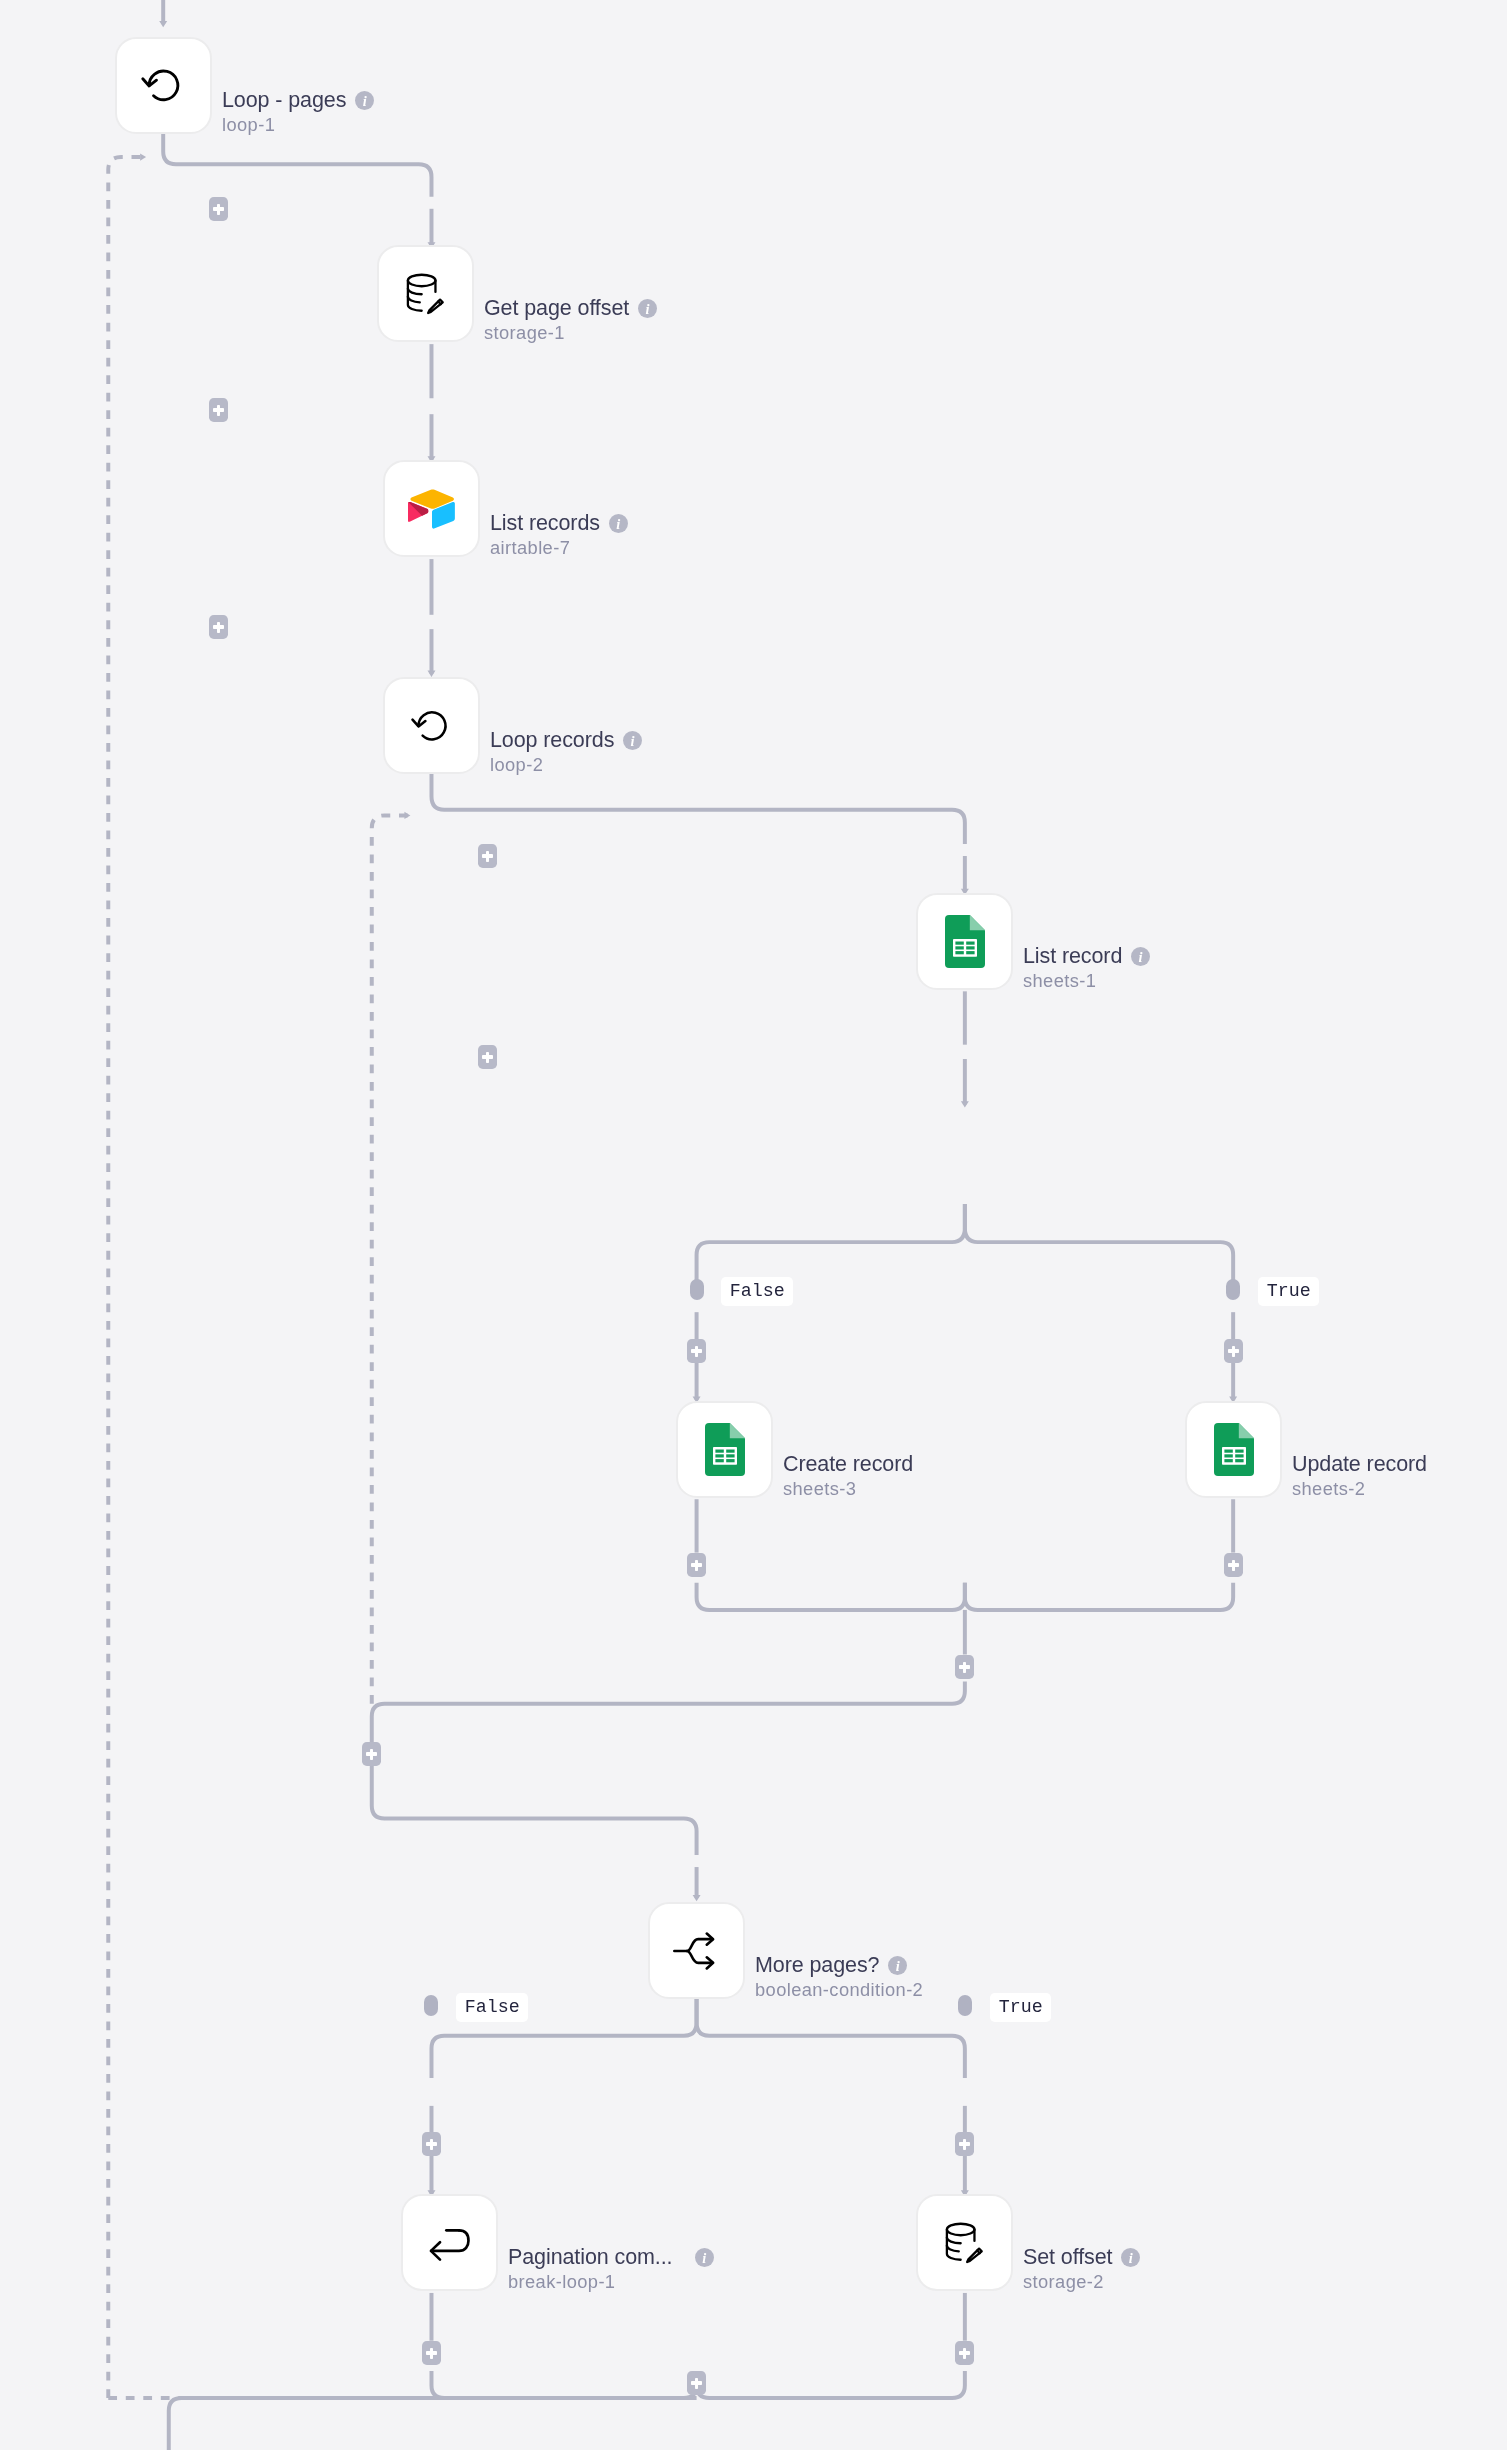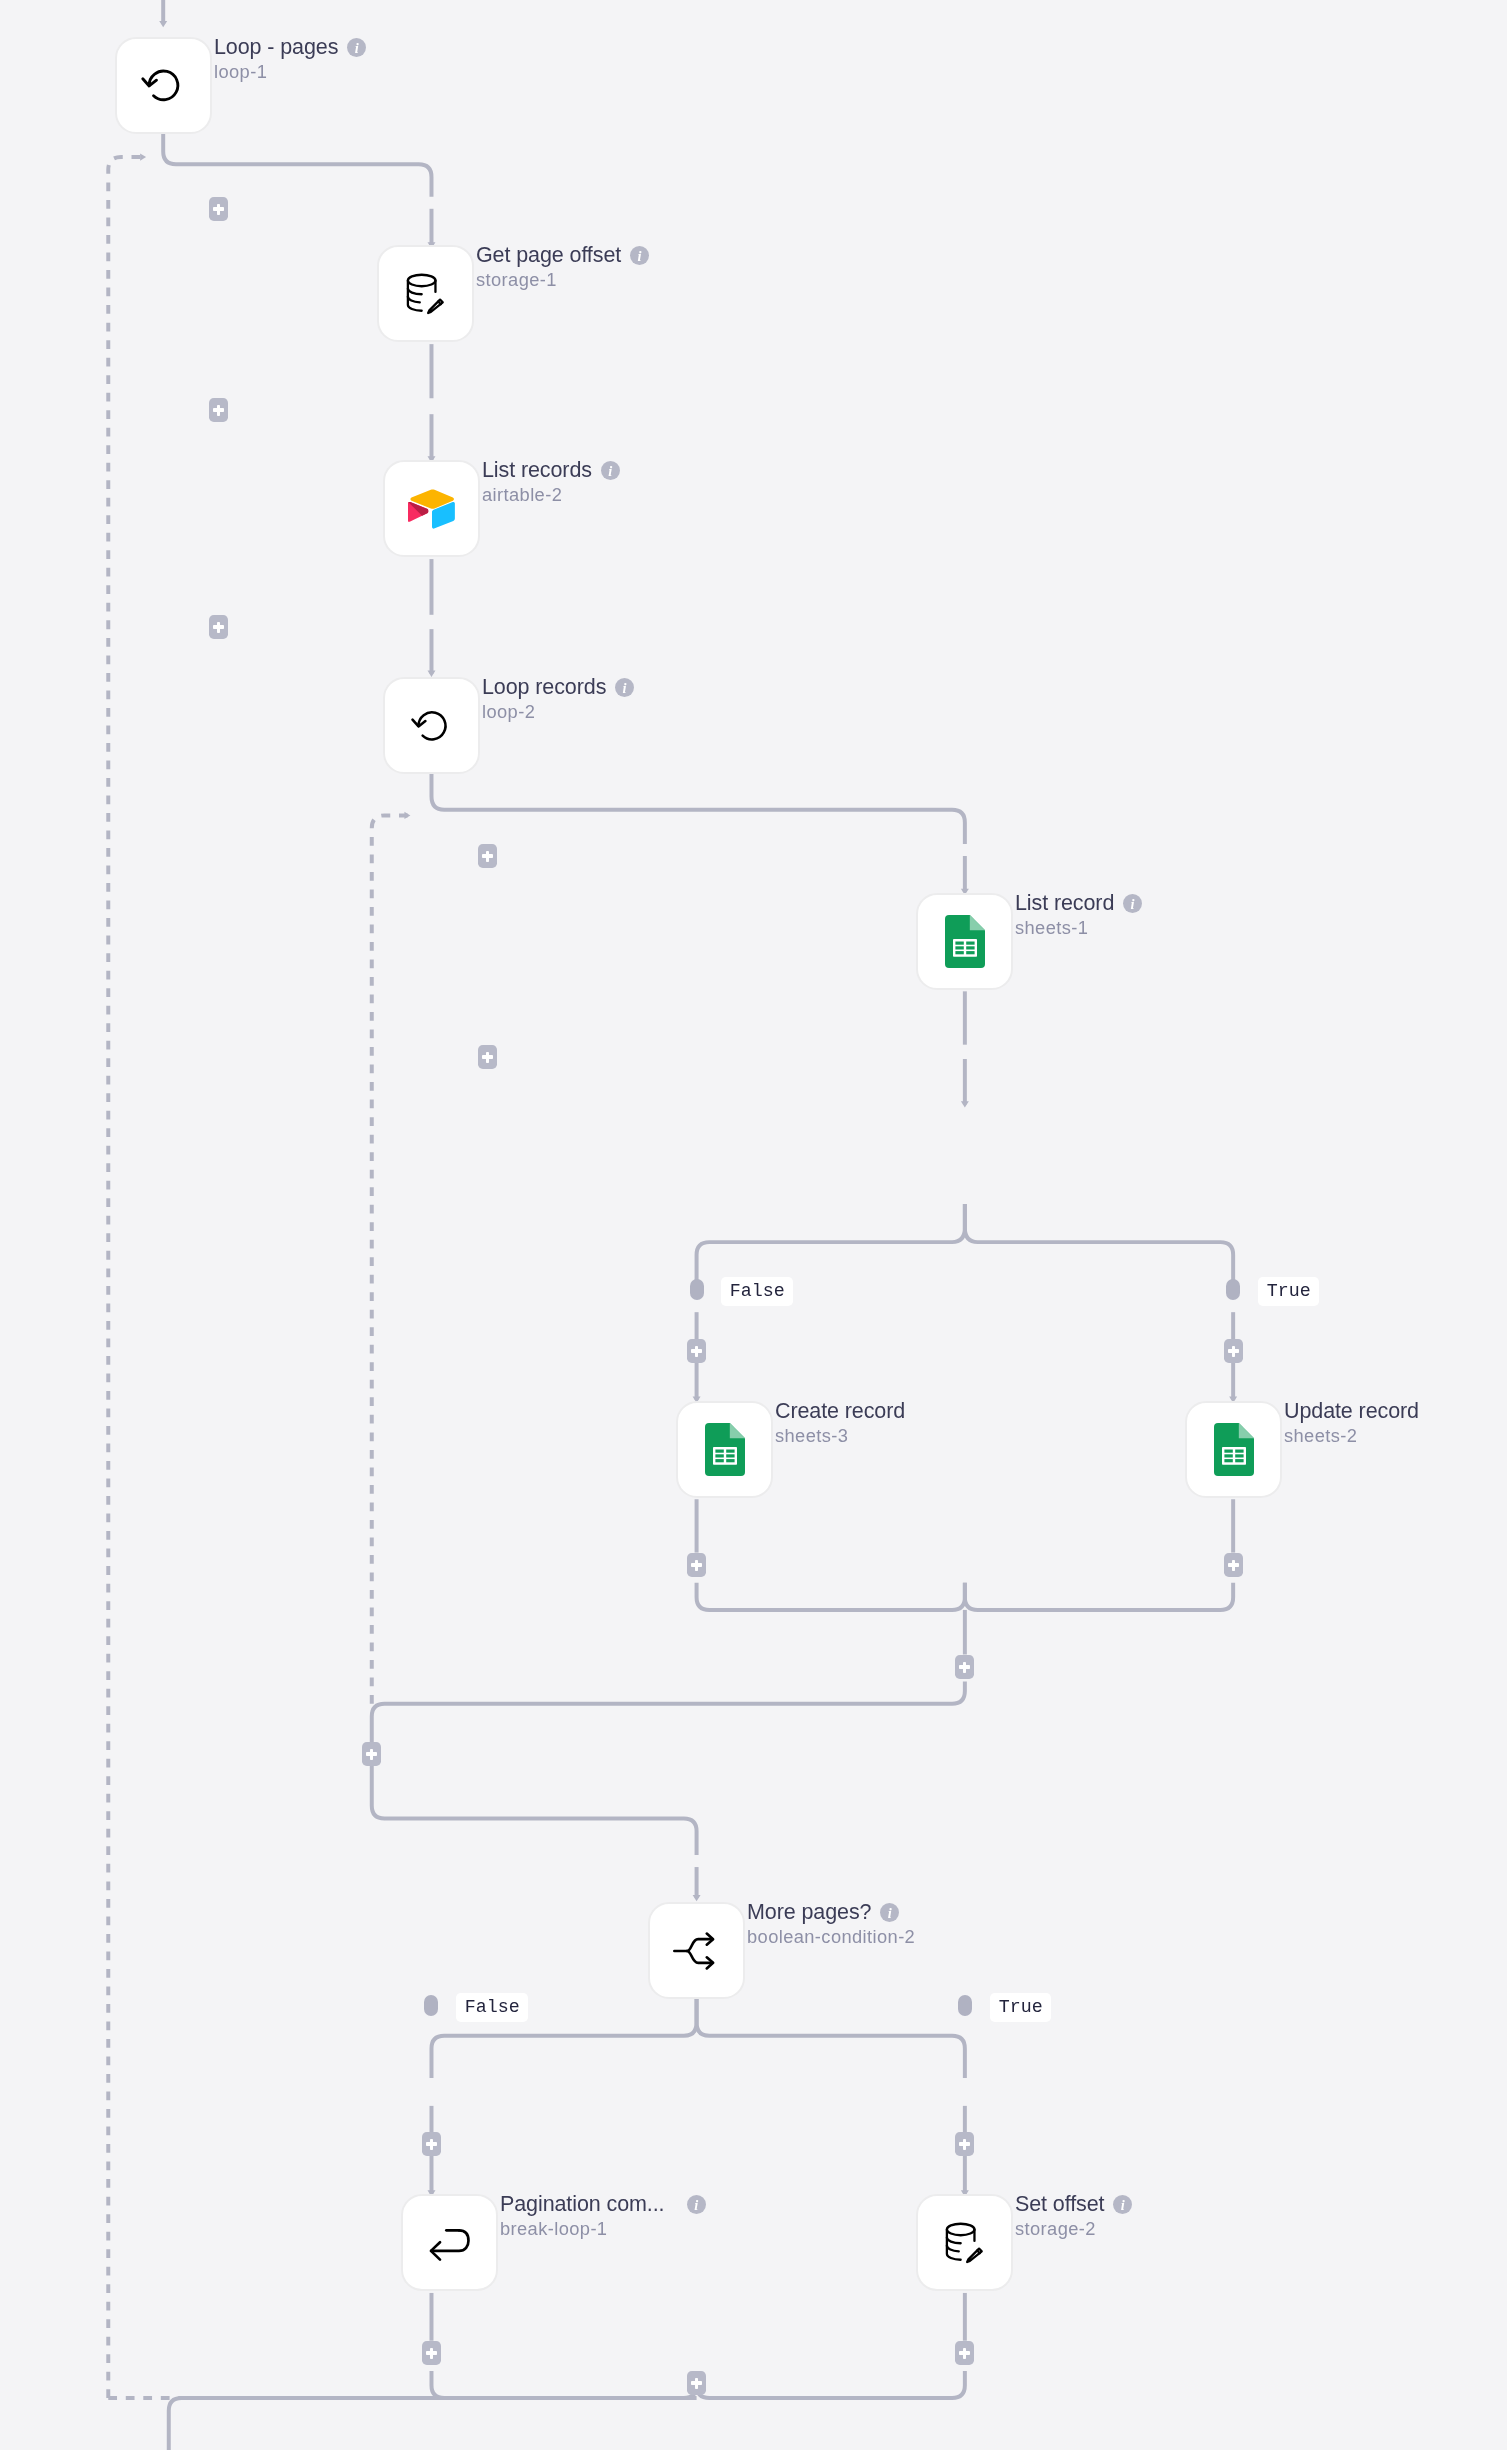--- a/index.html
+++ b/index.html
@@ -24,22 +24,22 @@
     top: 0;
     width: 1507px;
     height: 2450px;
     pointer-events: none;
   }
 
   
   .node {
     position: absolute;
     display: flex;
-    align-items: flex-start;
-    gap: 2px;
+    align-items: flex-end;
+    gap: 10px;
   }
   .node-box {
     width: 97px;
     height: 97px;
     border-radius: 21px;
     background: #ffffff;
     border: 2.4px solid #ececed;
     box-sizing: border-box;
     display: flex;
     align-items: center;
@@ -291,21 +291,21 @@
           <path d="M24.6 31.7 L17.4 35.2 L1.7 42.7 C0.4 43.4 -1.3 42.4 -1.3 40.9 L-1.3 19.9 C-1.3 19.3 -1 18.9 -0.6 18.5 C-0.4 18.3 -0.2 18.1 0.1 18 C0.7 17.6 1.7 17.5 2.5 17.8 L24.4 26.5 C25.5 27 25.6 31.1 24.6 31.7 Z" fill="#f82b60"></path>
           <path d="M24.6 31.7 L17.4 35.2 L0.1 18 C0.7 17.6 1.7 17.5 2.5 17.8 L24.4 26.5 C25.5 27 25.6 31.1 24.6 31.7 Z" fill="#ba1e45"></path>
         </svg>
       </span>
     </div>
     <div class="node-text">
       <div class="node-title-row">
         <span class="node-title">List records</span>
         <span class="info-icon">i</span>
       </div>
-      <span class="node-sub">airtable-2</span>
+      <span class="node-sub">airtable-7</span>
     </div>
   </div>
 
   <div class="node" style="left:383px; top:677px;">
     <div class="node-box">
       <span>
         <svg width="48" height="48" viewBox="0 0 64 64" fill="none" stroke="#000" stroke-width="3.4" stroke-linecap="round" stroke-linejoin="round">
           <path d="M14 32 A18 18 0 1 1 19.5 44.8"></path>
           <path d="M6 23.5 L14 32.6 L23.2 25.4"></path>
         </svg>

